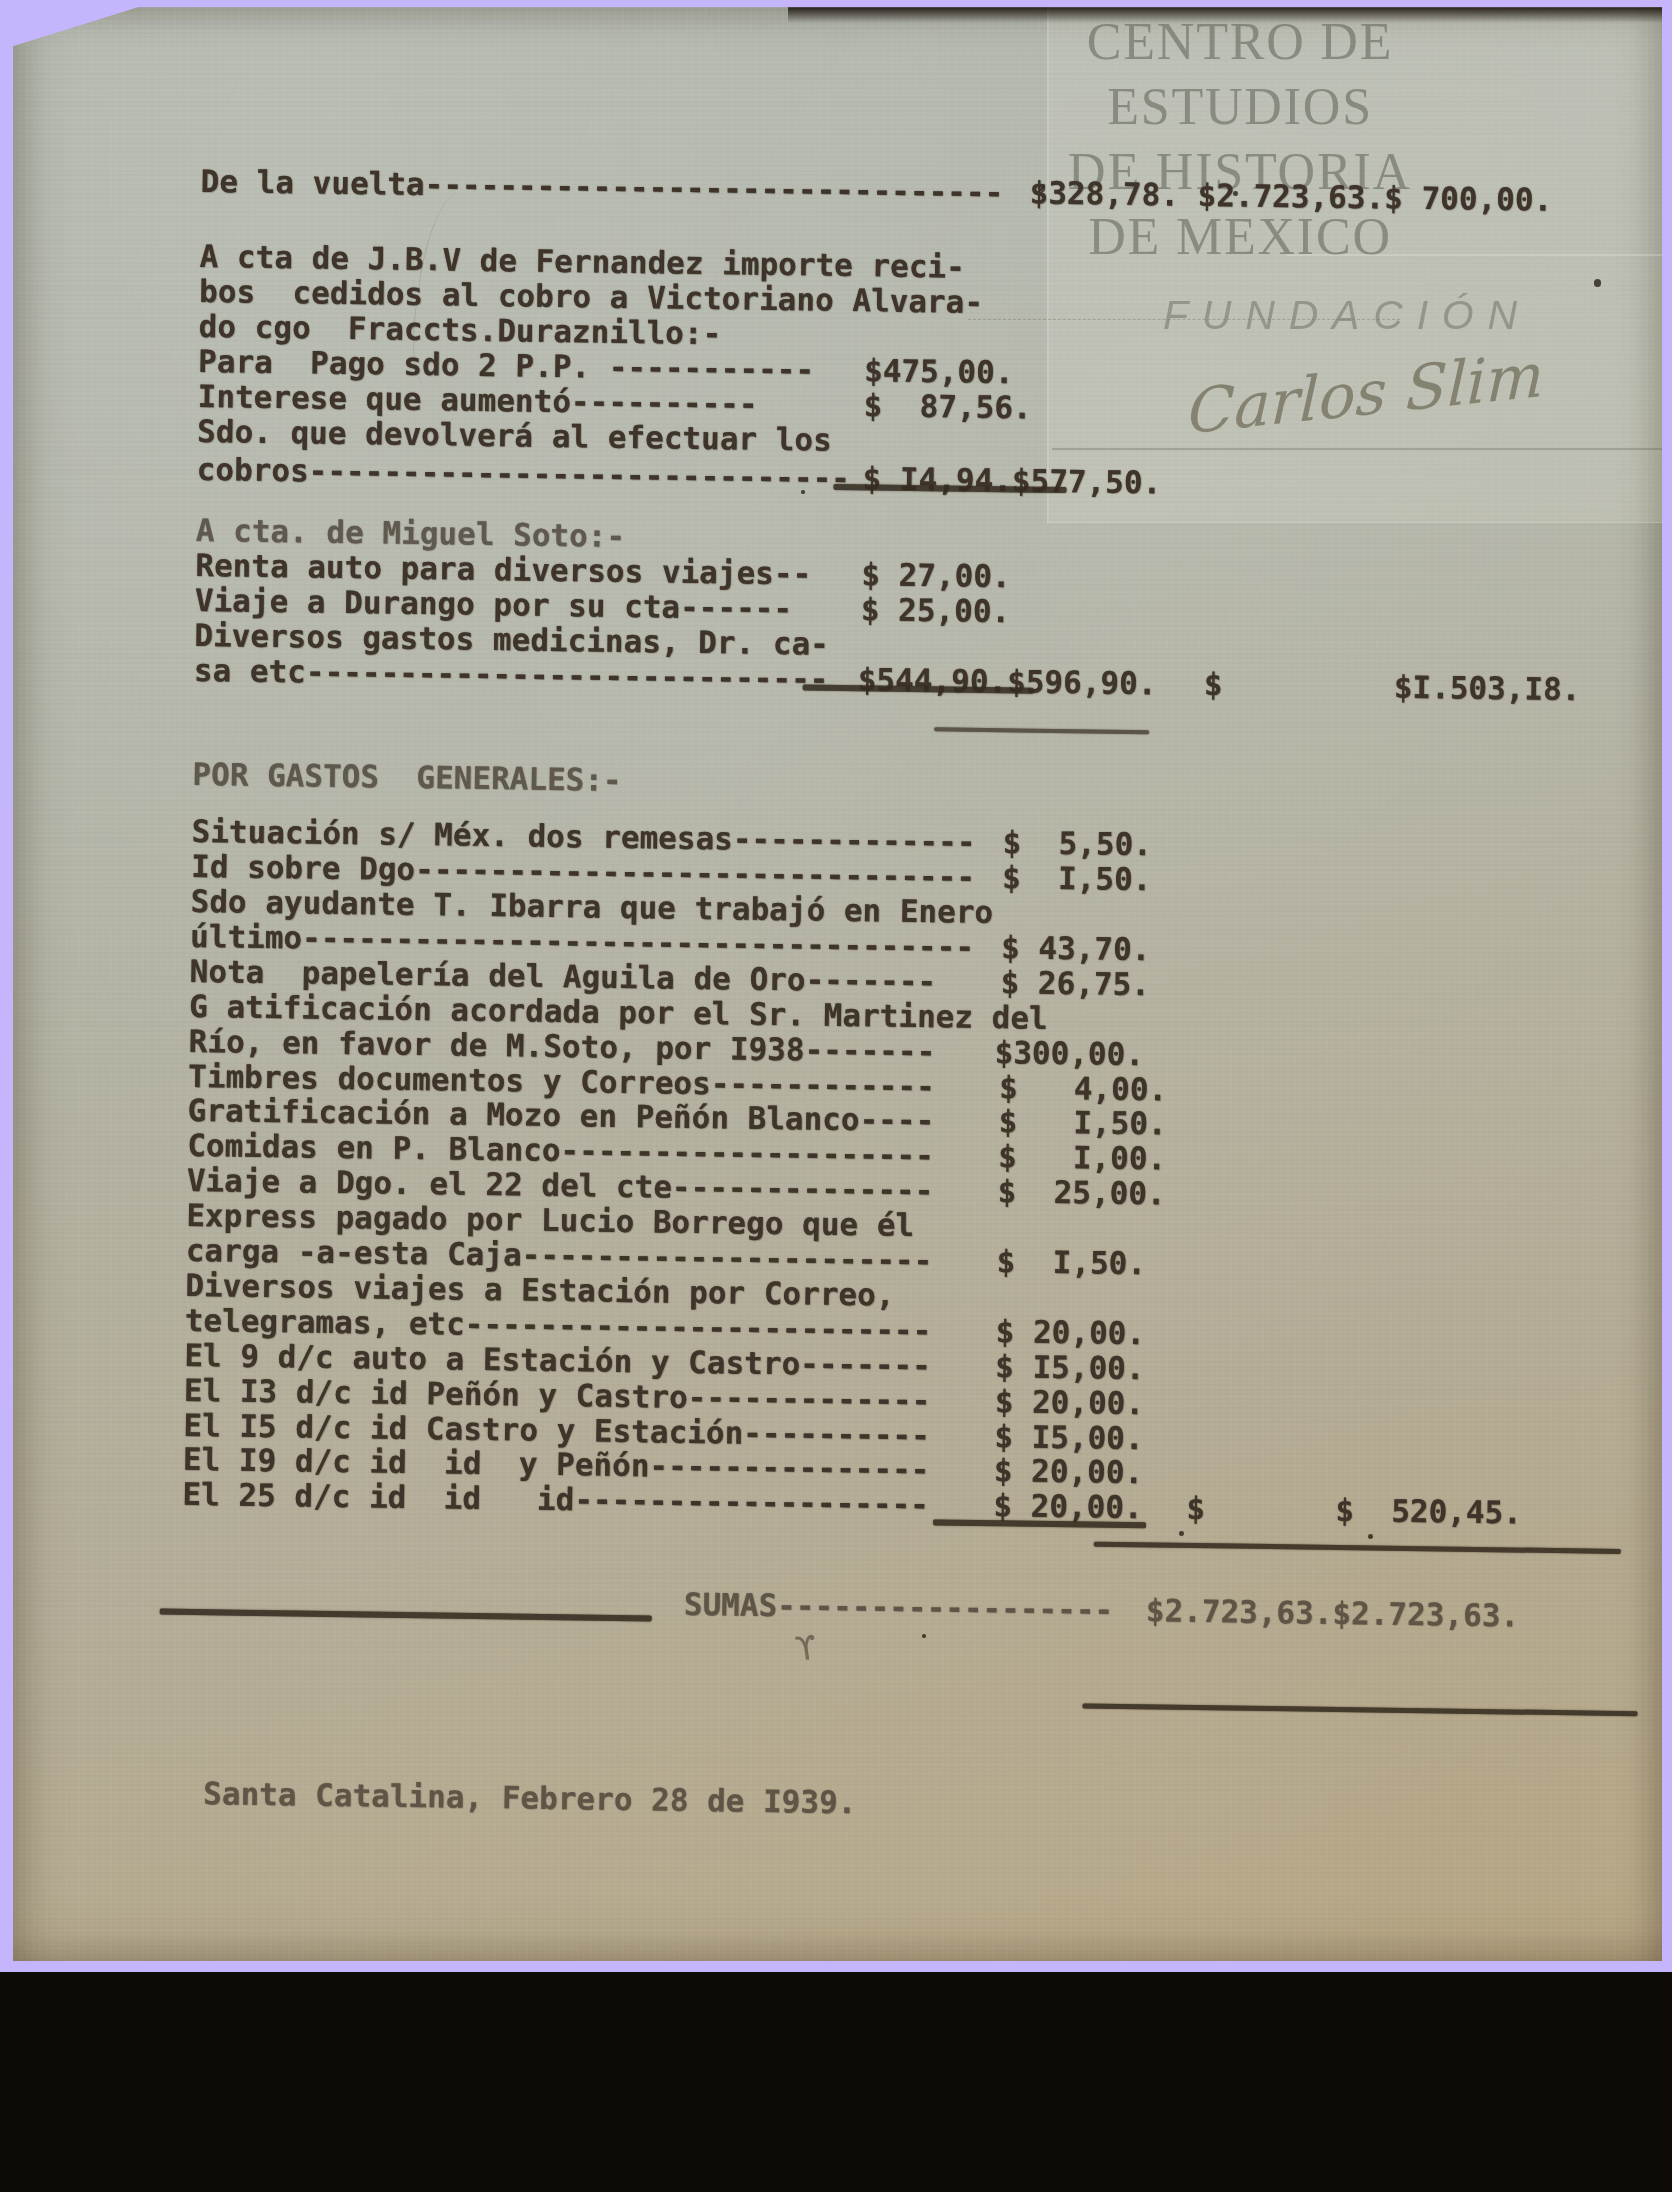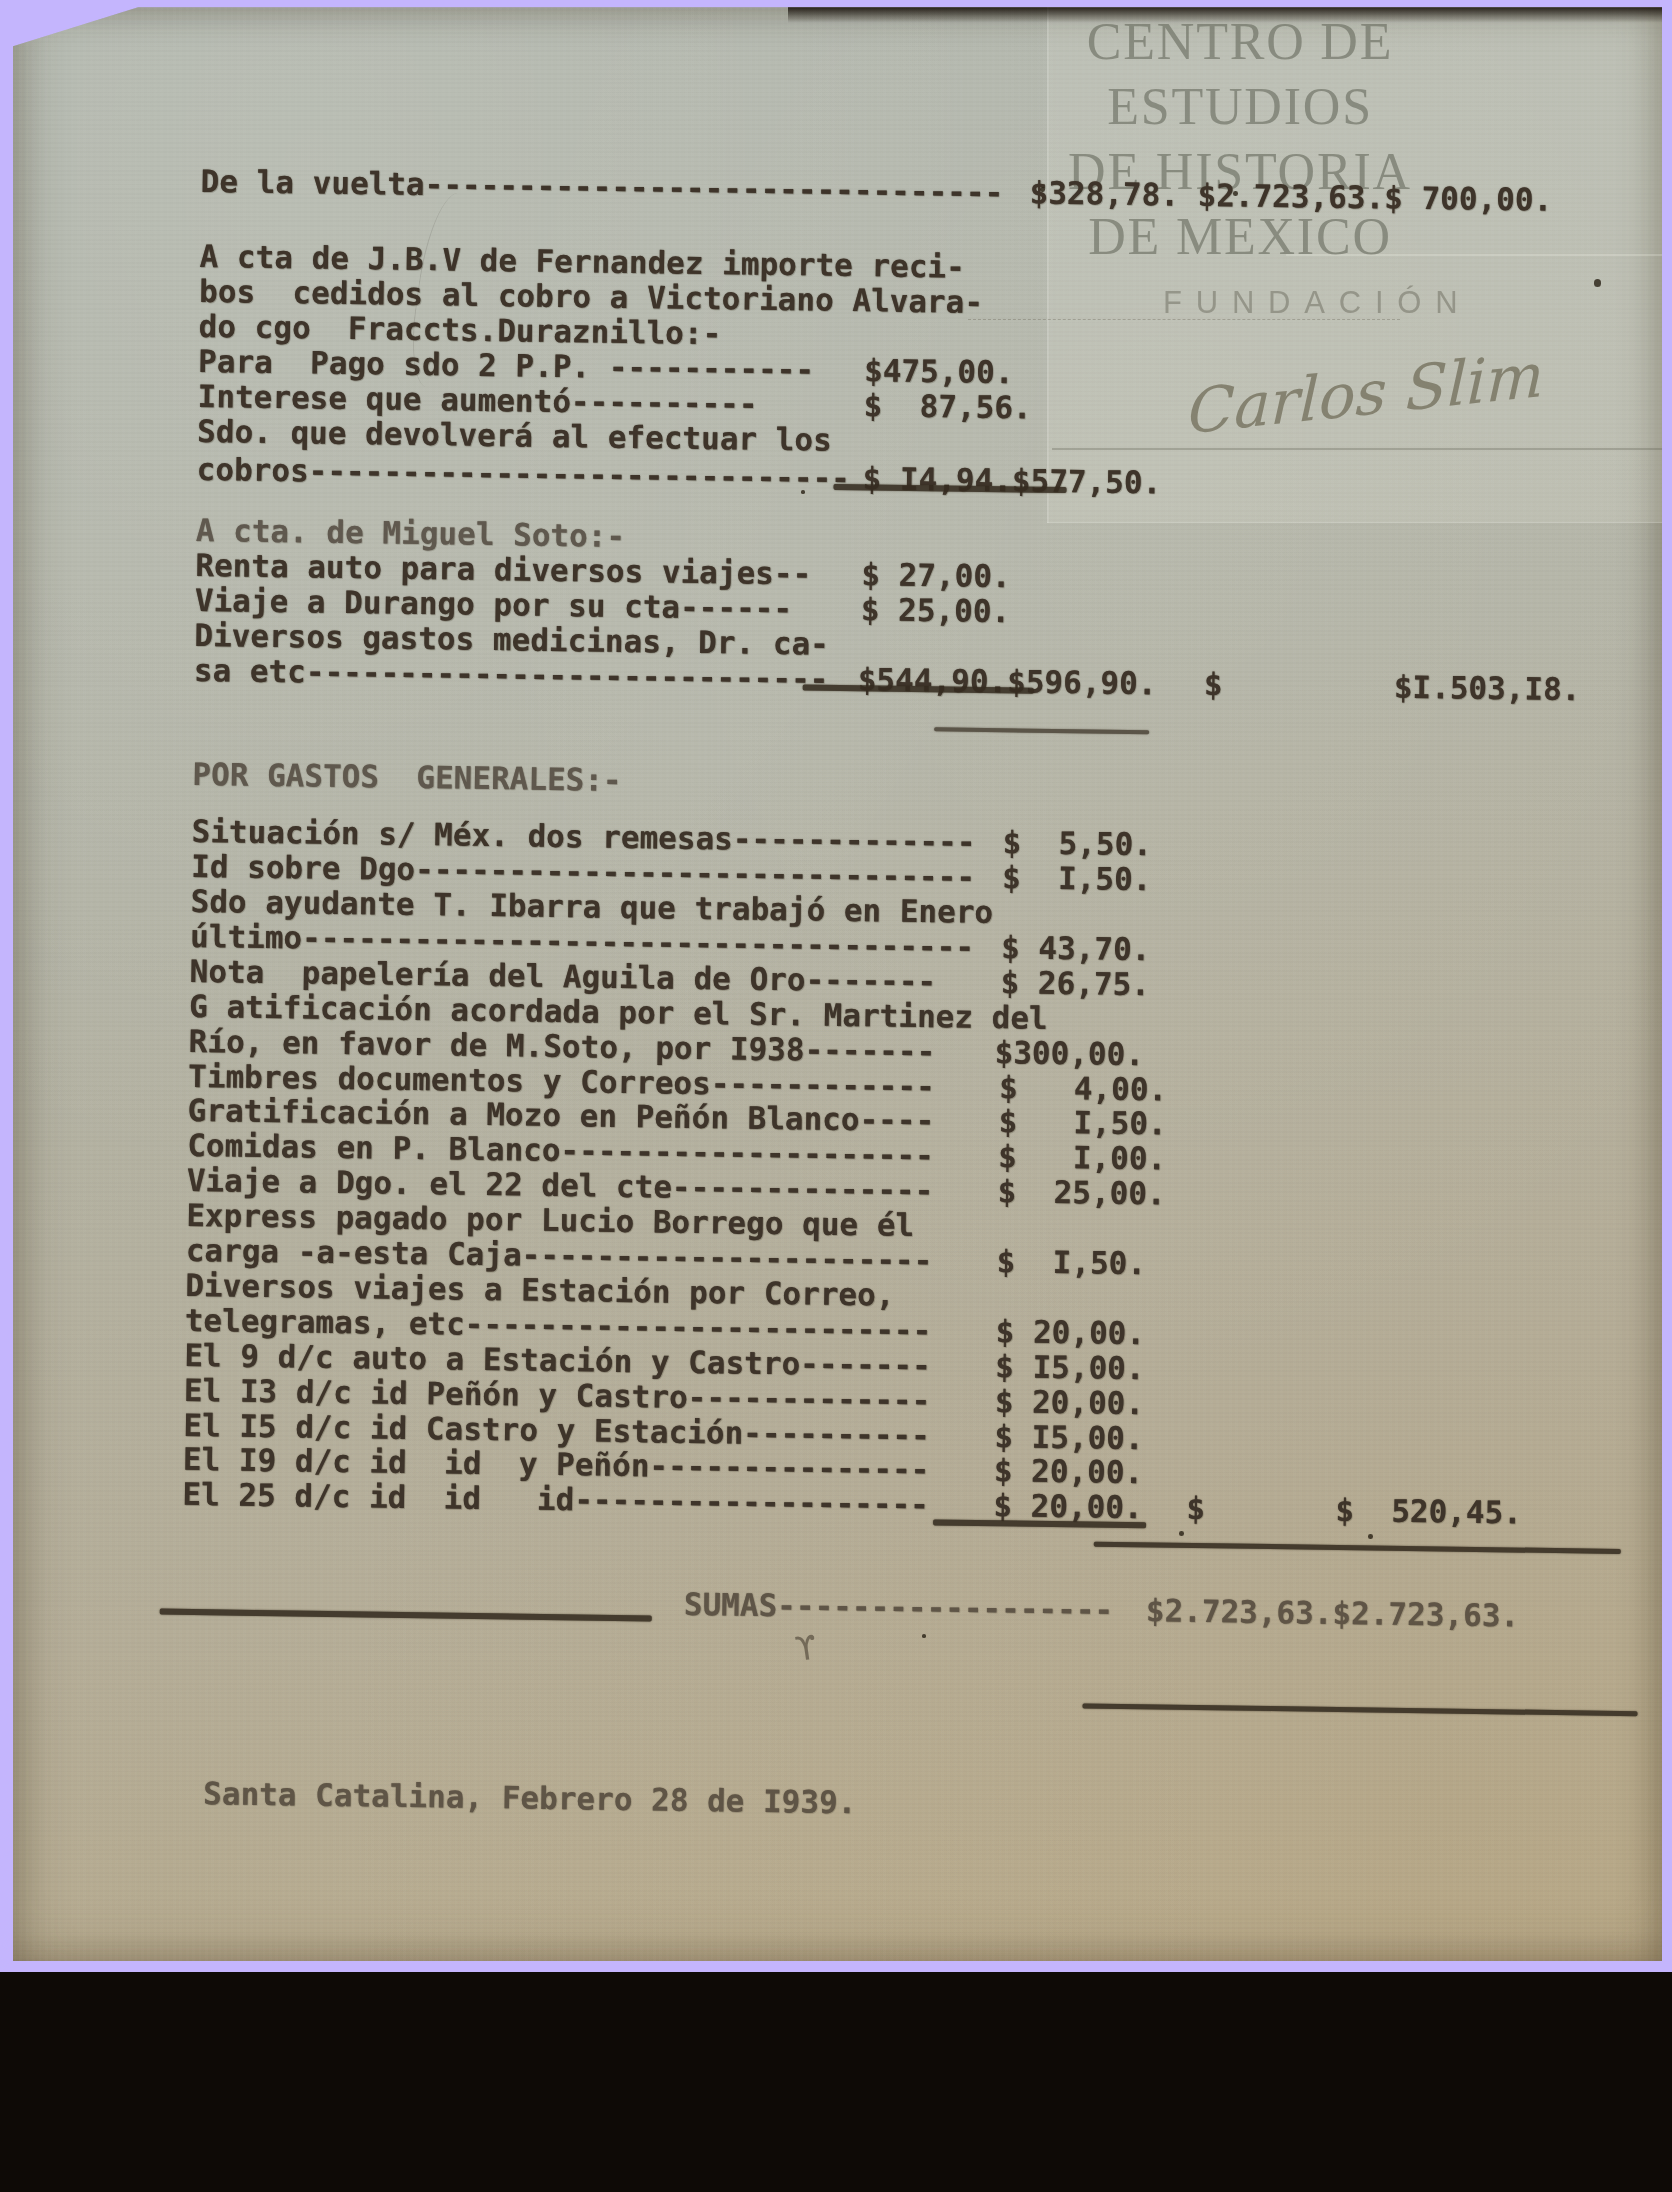--- a/index.html
+++ b/index.html
@@ -25,23 +25,23 @@
       repeating-linear-gradient(90deg, rgba(255,255,255,0.018) 0 2.8px, transparent 2.8px 6.4px);}
   .paper::after{content:"";position:absolute;top:0;left:47%;right:0;height:15.6px;pointer-events:none;
     background:linear-gradient(180deg, rgba(18,11,5,0.85), rgba(18,11,5,0));}
   
   .band{position:absolute;left:1034px;top:0;width:625px;height:516px;
         background:rgba(240,240,228,0.15);
         box-shadow:inset 1.8px 0 0 rgba(255,255,255,0.16), inset 0 -0.9px 0 rgba(255,255,255,0.15);}
   .wm-serif{position:absolute;left:1034px;top:1.8px;width:386px;text-align:center;
         font-family:"Liberation Serif","DejaVu Serif",serif;font-size:52px;line-height:65px;
         color:rgba(104,107,94,0.62);letter-spacing:1.8px;white-space:pre-line;}
-  .wm-fund{position:absolute;left:1150px;top:278px;
-        font-family:"Liberation Sans","DejaVu Sans",sans-serif;font-size:31px;
-        letter-spacing:13.8px;color:rgba(122,123,109,0.62);}
+  .wm-fund{position:absolute;left:1150px;top:285px;
+        font-family:"Liberation Sans","DejaVu Sans",sans-serif;font-size:41px;
+        letter-spacing:13.8px;color:rgba(122,123,109,0.62);font-style:italic;}
   .wm-sign{position:absolute;left:1174px;top:347px;width:422px;
         font-family:"DejaVu Serif","Liberation Serif",serif;font-style:italic;
         font-size:61px;color:rgba(104,100,80,0.68);transform:rotate(-6deg) skewX(-8deg);}
   
   .typed{position:absolute;inset:0;transform:rotate(0.8deg);transform-origin:188px 156px;}
   .line{position:absolute;left:0;width:100%;height:37px;color:#3e342a;font-size:31px;
         font-weight:bold;line-height:37px;
         text-shadow:0 0 1.2px rgba(52,42,28,0.65), 0.9px 0.9px 0 rgba(52,42,28,0.18);}
   .line span{position:absolute;top:0;white-space:pre;}
   .line.light{opacity:0.72;}

